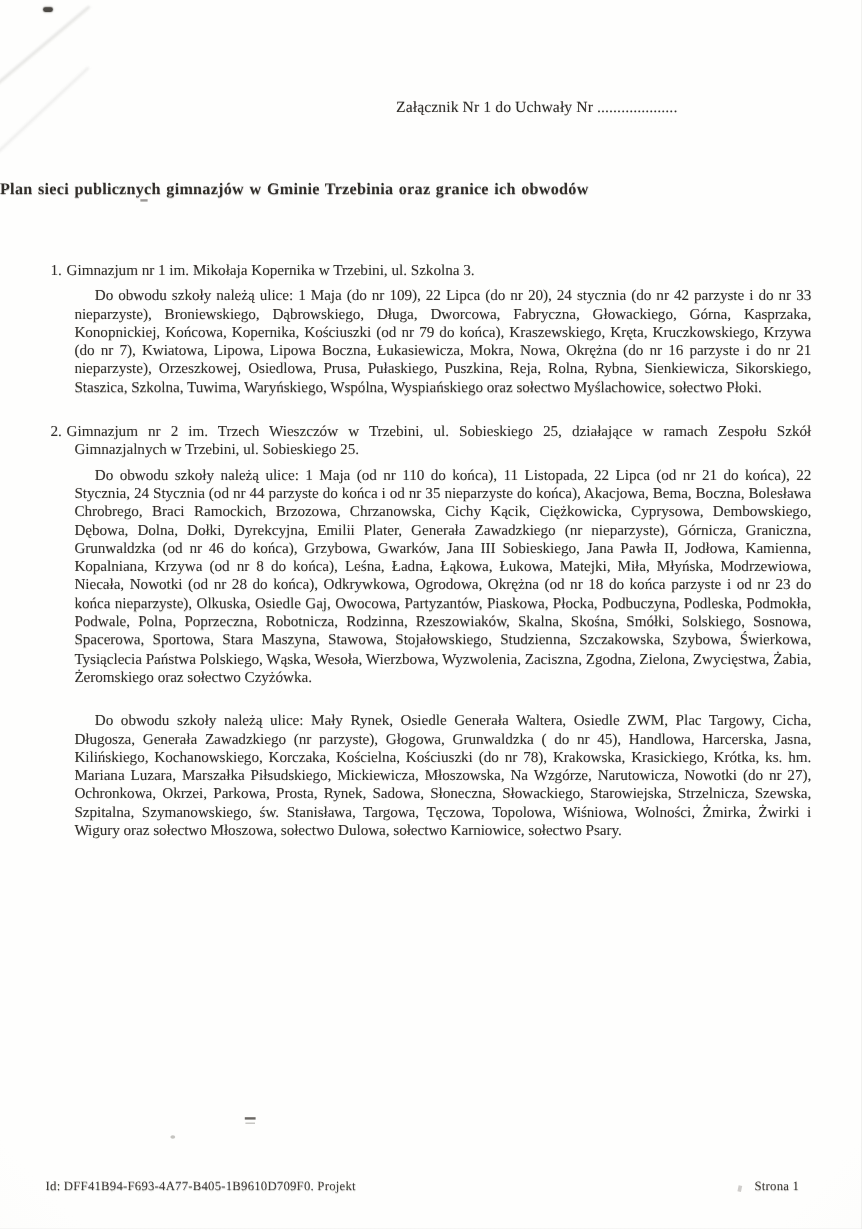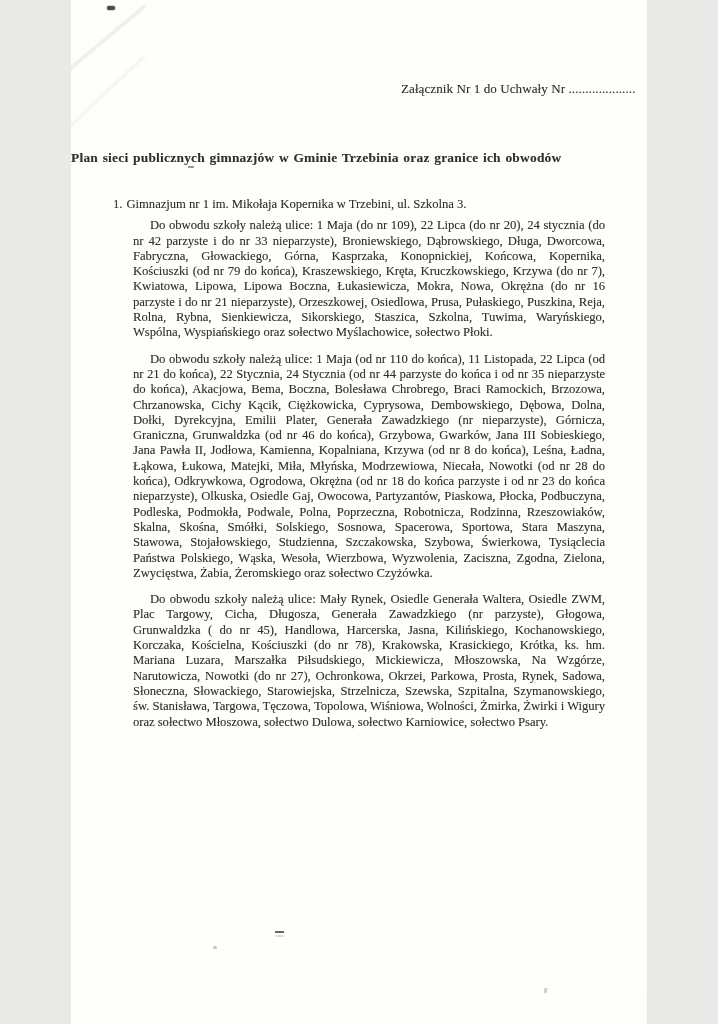--- a/index.html
+++ b/index.html
@@ -2,21 +2,21 @@
 <html lang="pl"><head>
 <meta charset="utf-8">
 <style>
   html, body {
     margin: 0;
     padding: 0;
     background: #e9e9e7;
   }
   .page {
     position: relative;
-    width: 576px;
+    width: 718px;
     height: 1024px;
     margin: 0 auto;
     background:
       radial-gradient(ellipse 120% 110% at 50% 45%, #fefefd 60%, #f6f6f3 92%, #efefec 100%);
     overflow: hidden;
     font-family: "Liberation Serif", "DejaVu Serif", serif;
     color: #322f2b;
     text-shadow: 0.2px 0.2px 0.6px rgba(70,65,60,0.35);
   }
 
@@ -97,21 +97,21 @@
 
   
   .content {
     position: absolute;
     left: 42px;
     right: 42px;
     top: 197px;
     font-size: 12.6px;
     line-height: 15.3px;
   }
-  .section { margin-bottom: 7px; }
+  .section { margin-bottom: 7px; margin-top: 21px; }
   .sec-heading {
     padding-left: 20px;
     text-indent: -20px;
     text-align: justify;
     margin-bottom: 6px;
   }
   .sec-num { padding-right: 4px; }
   .sec-body {
     margin-left: 20px;
     text-indent: 17px;
@@ -156,23 +156,30 @@
   <div class="content">
 
     <div class="section">
       <div class="sec-heading">
         <span class="sec-num">1.</span><span>Gimnazjum nr 1 im. Mikołaja Kopernika w Trzebini, ul. Szkolna 3.</span>
       </div>
       <div class="sec-body">Do obwodu szkoły należą ulice: 1 Maja (do nr 109), 22 Lipca (do nr 20), 24 stycznia (do nr 42 parzyste i do nr 33 nieparzyste), Broniewskiego, Dąbrowskiego, Długa, Dworcowa, Fabryczna, Głowackiego, Górna, Kasprzaka, Konopnickiej, Końcowa, Kopernika, Kościuszki (od nr 79 do końca), Kraszewskiego, Kręta, Kruczkowskiego, Krzywa (do nr 7), Kwiatowa, Lipowa, Lipowa Boczna, Łukasiewicza, Mokra, Nowa, Okrężna (do nr 16 parzyste i do nr 21 nieparzyste), Orzeszkowej, Osiedlowa, Prusa, Pułaskiego, Puszkina, Reja, Rolna, Rybna, Sienkiewicza, Sikorskiego, Staszica, Szkolna, Tuwima, Waryńskiego, Wspólna, Wyspiańskiego oraz sołectwo Myślachowice, sołectwo Płoki.</div>
     </div>
 
     <div class="section">
+      <div class="sec-heading">
+        <span class="sec-num">2.</span><span>Gimnazjum nr 2 im. Trzech Wieszczów w Trzebini, ul. Sobieskiego 25, działające w ramach Zespołu Szkół Gimnazjalnych w Trzebini, ul. Sobieskiego 25.</span>
+      </div>
       <div class="sec-body">Do obwodu szkoły należą ulice: 1 Maja (od nr 110 do końca), 11 Listopada, 22 Lipca (od nr 21 do końca), 22 Stycznia, 24 Stycznia (od nr 44 parzyste do końca i od nr 35 nieparzyste do końca), Akacjowa, Bema, Boczna, Bolesława Chrobrego, Braci Ramockich, Brzozowa, Chrzanowska, Cichy Kącik, Ciężkowicka, Cyprysowa, Dembowskiego, Dębowa, Dolna, Dołki, Dyrekcyjna, Emilii Plater, Generała Zawadzkiego (nr nieparzyste), Górnicza, Graniczna, Grunwaldzka (od nr 46 do końca), Grzybowa, Gwarków, Jana III Sobieskiego, Jana Pawła II, Jodłowa, Kamienna, Kopalniana, Krzywa (od nr 8 do końca), Leśna, Ładna, Łąkowa, Łukowa, Matejki, Miła, Młyńska, Modrzewiowa, Niecała, Nowotki (od nr 28 do końca), Odkrywkowa, Ogrodowa, Okrężna (od nr 18 do końca parzyste i od nr 23 do końca nieparzyste), Olkuska, Osiedle Gaj, Owocowa, Partyzantów, Piaskowa, Płocka, Podbuczyna, Podleska, Podmokła, Podwale, Polna, Poprzeczna, Robotnicza, Rodzinna, Rzeszowiaków, Skalna, Skośna, Smółki, Solskiego, Sosnowa, Spacerowa, Sportowa, Stara Maszyna, Stawowa, Stojałowskiego, Studzienna, Szczakowska, Szybowa, Świerkowa, Tysiąclecia Państwa Polskiego, Wąska, Wesoła, Wierzbowa, Wyzwolenia, Zaciszna, Zgodna, Zielona, Zwycięstwa, Żabia, Żeromskiego oraz sołectwo Czyżówka.</div>
     </div>
 
     <div class="section">
       <div class="sec-body">Do obwodu szkoły należą ulice: Mały Rynek, Osiedle Generała Waltera, Osiedle ZWM, Plac Targowy, Cicha, Długosza, Generała Zawadzkiego (nr parzyste), Głogowa, Grunwaldzka ( do nr 45), Handlowa, Harcerska, Jasna, Kilińskiego, Kochanowskiego, Korczaka, Kościelna, Kościuszki (do nr 78), Krakowska, Krasickiego, Krótka, ks. hm. Mariana Luzara, Marszałka Piłsudskiego, Mickiewicza, Młoszowska, Na Wzgórze, Narutowicza, Nowotki (do nr 27), Ochronkowa, Okrzei, Parkowa, Prosta, Rynek, Sadowa, Słoneczna, Słowackiego, Starowiejska, Strzelnicza, Szewska, Szpitalna, Szymanowskiego, św. Stanisława, Targowa, Tęczowa, Topolowa, Wiśniowa, Wolności, Żmirka, Żwirki i Wigury oraz sołectwo Młoszowa, sołectwo Dulowa, sołectwo Karniowice, sołectwo Psary.</div>
     </div>
 
   </div>
 
+  <div class="doc-footer">
+    <span>Id: DFF41B94-F693-4A77-B405-1B9610D709F0. Projekt</span>
+    <span>Strona 1</span>
+  </div>
 
 </div>
 
 </body></html>

